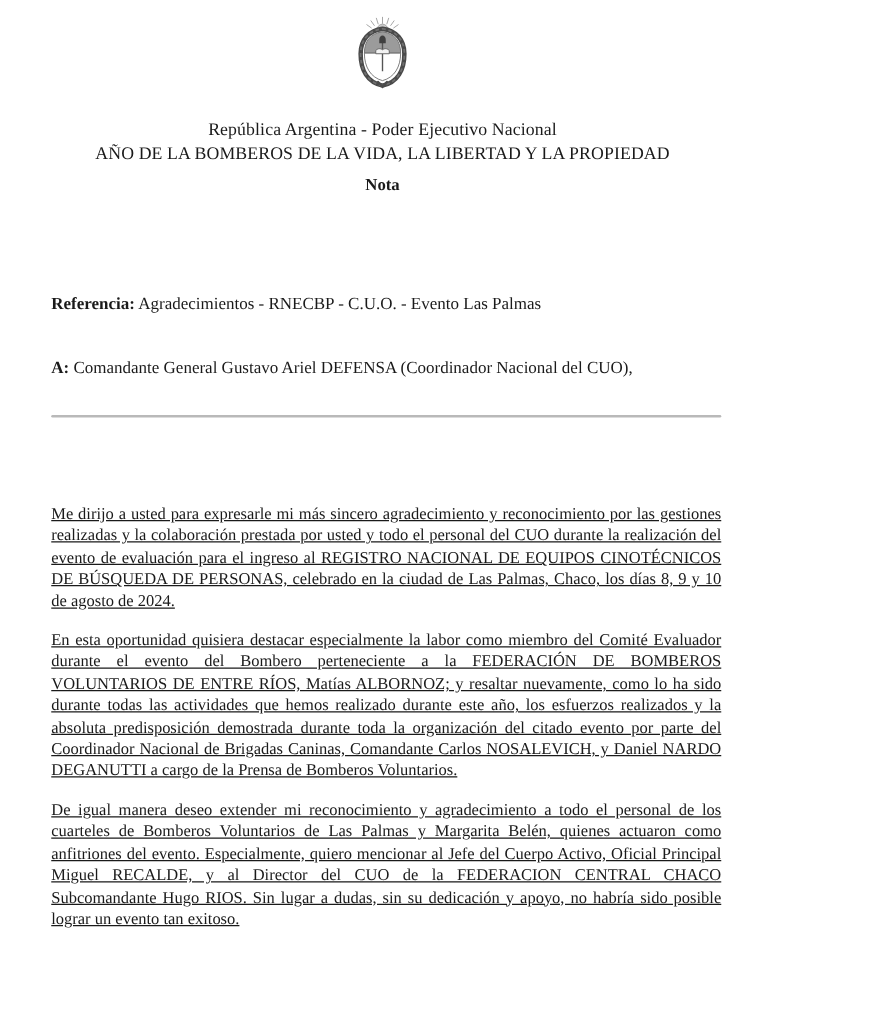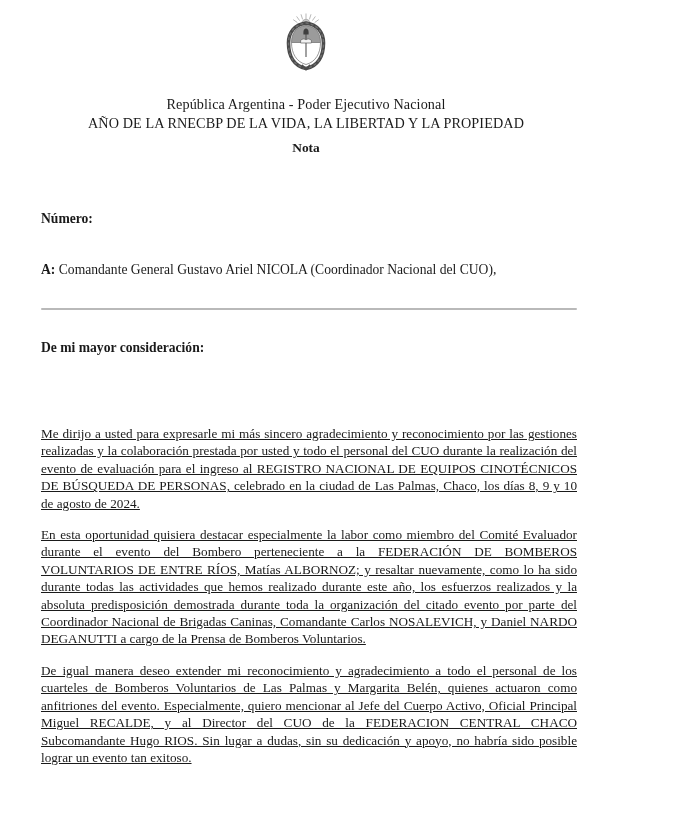--- a/index.html
+++ b/index.html
@@ -139,42 +139,41 @@
       <line x1="23" y1="17.5" x2="23" y2="45" stroke="#555555" stroke-width="1.1"></line>
 
       <path d="M20.4 20 C20.4 17.6 21.6 16.4 23 16.4 C24.4 16.4 25.6 17.6 25.6 20 L25.6 22.6 L20.4 22.6 Z" fill="#3f3f3f"></path>
 
       <path d="M17.6 28.4 C19.4 26.6 21.2 26.6 23 27.8 C24.8 26.6 26.6 26.6 28.4 28.4 L28.4 31 L17.6 31 Z" fill="#f2f2f2" stroke="#5e5e5e" stroke-width="0.7"></path>
 
       <path d="M19.5 53.5 L23 57.5 L26.5 53.5" fill="none" stroke="#4a4a4a" stroke-width="1.8" stroke-linecap="round"></path>
     </svg>
 
     <div class="header-line-1">República Argentina - Poder Ejecutivo Nacional</div>
-    <div class="header-line-2">AÑO DE LA RNECBP DE LA VIDA, LA LIBERTAD Y LA PROPIEDAD</div>
+    <div class="header-line-2">AÑO DE LA BOMBEROS DE LA VIDA, LA LIBERTAD Y LA PROPIEDAD</div>
     <div class="doc-type">Nota</div>
   </div>
 
   <div class="fields">
 
-    <div class="field-row row-numero">
-      <span class="field-label">Número:</span>
-      <span class="field-value"></span>
+
+    <div class="field-row row-referencia">
+      <span class="field-label">Referencia:</span>
+      <span class="field-value">Agradecimientos - RNECBP - C.U.O. - Evento Las Palmas</span>
     </div>
-
 
     <div class="field-row row-destinatario">
       <span class="field-label">A:</span>
-      <span class="field-value">Comandante General Gustavo Ariel NICOLA (Coordinador Nacional del CUO),</span>
+      <span class="field-value">Comandante General Gustavo Ariel DEFENSA (Coordinador Nacional del CUO),</span>
     </div>
 
   </div>
 
   <div class="divider"></div>
 
-  <div class="salutation">De mi mayor consideración:</div>
 
   <div class="body-copy">
     <p class="body-paragraph">Me dirijo a usted para expresarle mi más sincero agradecimiento y reconocimiento por las gestiones realizadas y la colaboración prestada por usted y todo el personal del CUO durante la realización del evento de evaluación para el ingreso al REGISTRO NACIONAL DE EQUIPOS CINOTÉCNICOS DE BÚSQUEDA DE PERSONAS, celebrado en la ciudad de Las Palmas, Chaco, los días 8, 9 y 10  de agosto de 2024.</p>
     <p class="body-paragraph">En esta oportunidad quisiera destacar especialmente la labor como miembro del Comité Evaluador durante el evento del Bombero perteneciente a la FEDERACIÓN DE BOMBEROS VOLUNTARIOS DE ENTRE RÍOS, Matías ALBORNOZ;  y resaltar nuevamente, como lo ha sido durante todas las actividades que hemos realizado durante este año, los esfuerzos realizados y la absoluta predisposición demostrada durante toda la organización del citado evento por parte del Coordinador Nacional de Brigadas Caninas, Comandante Carlos NOSALEVICH, y Daniel NARDO DEGANUTTI a cargo de la Prensa de Bomberos Voluntarios.</p>
     <p class="body-paragraph">De igual manera  deseo extender mi reconocimiento y agradecimiento a todo el personal de los cuarteles de Bomberos Voluntarios de Las Palmas y Margarita Belén, quienes actuaron como anfitriones del evento. Especialmente, quiero mencionar al Jefe del Cuerpo Activo, Oficial Principal Miguel RECALDE, y al Director del CUO de la FEDERACION CENTRAL CHACO Subcomandante Hugo RIOS. Sin lugar a dudas, sin su dedicación y apoyo, no habría sido posible lograr un evento tan exitoso.</p>
   </div>
 
 </div>
 
 </body></html>

